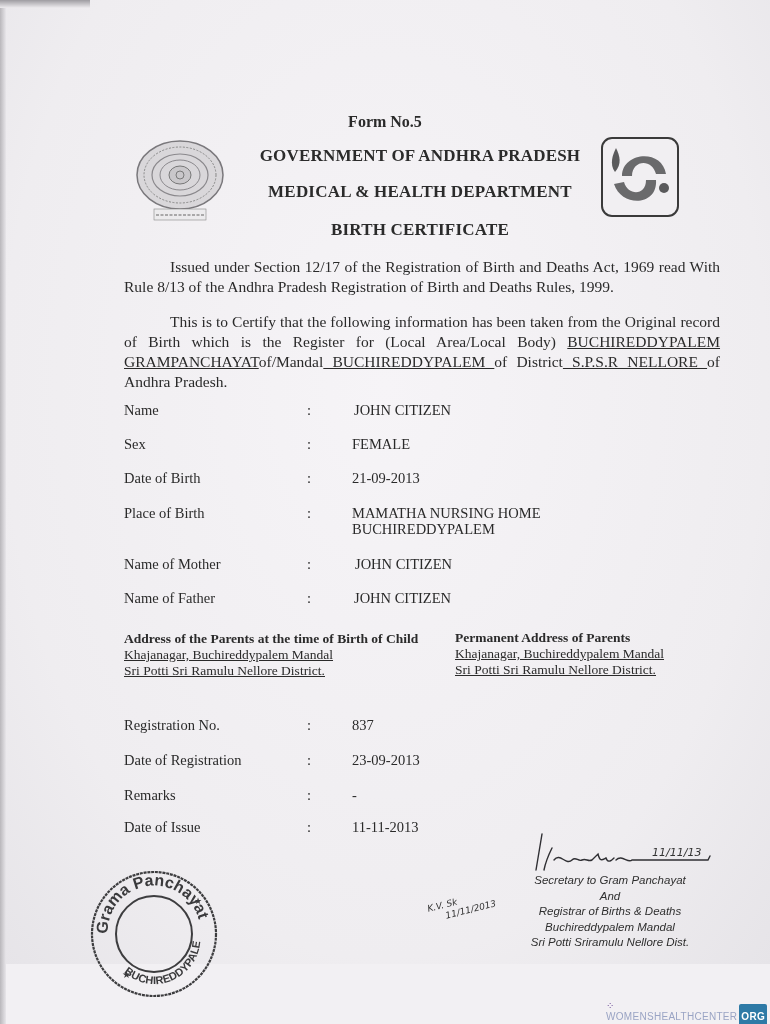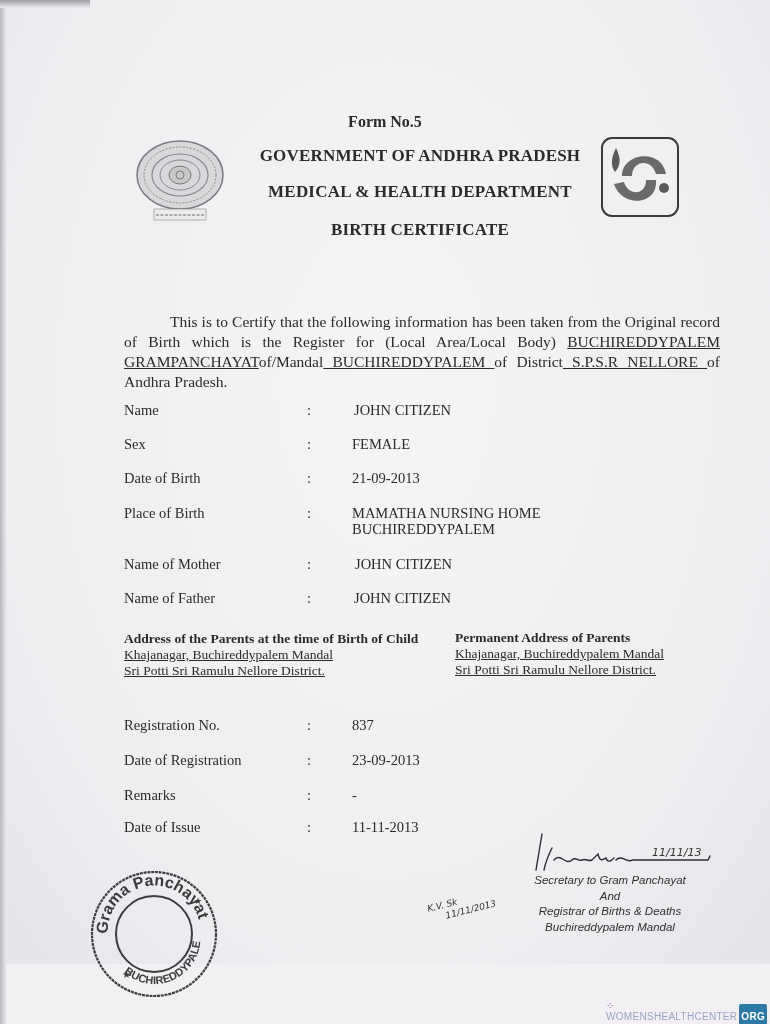--- a/index.html
+++ b/index.html
@@ -78,20 +78,23 @@
   </svg>
 
   <svg class="abs logo" viewBox="0 0 80 82">
     <rect x="2" y="2" width="76" height="78" rx="10" fill="#f1eff2" stroke="#3a3a3a" stroke-width="2"></rect>
     <path d="M22 40 C22 16, 62 12, 66 38 L56 38 C52 22, 32 24, 32 40 Z" fill="#6a6a6c"></path>
     <path d="M56 44 C58 70, 22 72, 14 48 L24 46 C28 60, 46 60, 46 44 Z" fill="#6a6a6c"></path>
     <path d="M15 36 C9 28, 13 18, 16 12 C20 20, 22 28, 15 36 Z" fill="#5a5a5c"></path>
     <circle cx="64" cy="52" r="5" fill="#5a5a5c"></circle>
   </svg>
 
+  <div class="abs para p1">
+    <span class="indent"></span><span>Issued under Section 12/17 of the Registration of Birth and Deaths Act, 1969 read With Rule 8/13 of the Andhra Pradesh Registration of Birth and Deaths Rules, 1999.</span>
+  </div>
 
   <div class="abs para p2">
     <span class="indent"></span><span>This is to Certify that the following information has been taken from the Original record of Birth which is the Register for (Local Area/Local Body)</span>
     <span class="ul">BUCHIREDDYPALEM    GRAMPANCHAYAT</span><span>of/Mandal</span><span class="ul"> BUCHIREDDYPALEM </span>
     <span>of</span>
     <span>District</span><span class="ul"> S.P.S.R NELLORE  </span><span>of Andhra Pradesh.</span>
   </div>
 
   <div class="abs row" style="top:402px;">
     <span class="lbl">Name</span>
@@ -182,19 +185,20 @@
   <div class="abs initials" style="font-family:'DejaVu Sans',sans-serif; font-style:italic; font-size:9px; color:#333; line-height:11px; transform:rotate(-14deg);">
     <div>K.V. Sk</div>
     <div style="padding-left:16px;">11/11/2013</div>
   </div>
 
   <div class="abs sign">
     <div>Secretary to Gram Panchayat</div>
     <div>And</div>
     <div>Registrar of Births &amp; Deaths</div>
     <div>Buchireddypalem Mandal</div>
+    <div>Sri Potti Sriramulu Nellore Dist.</div>
   </div>
 
   <div class="abs wm">
     <span class="dots">⁘</span>
     <span>WOMENSHEALTHCENTER</span><span class="org">ORG</span>
   </div>
 </div>
 
 </body></html>

